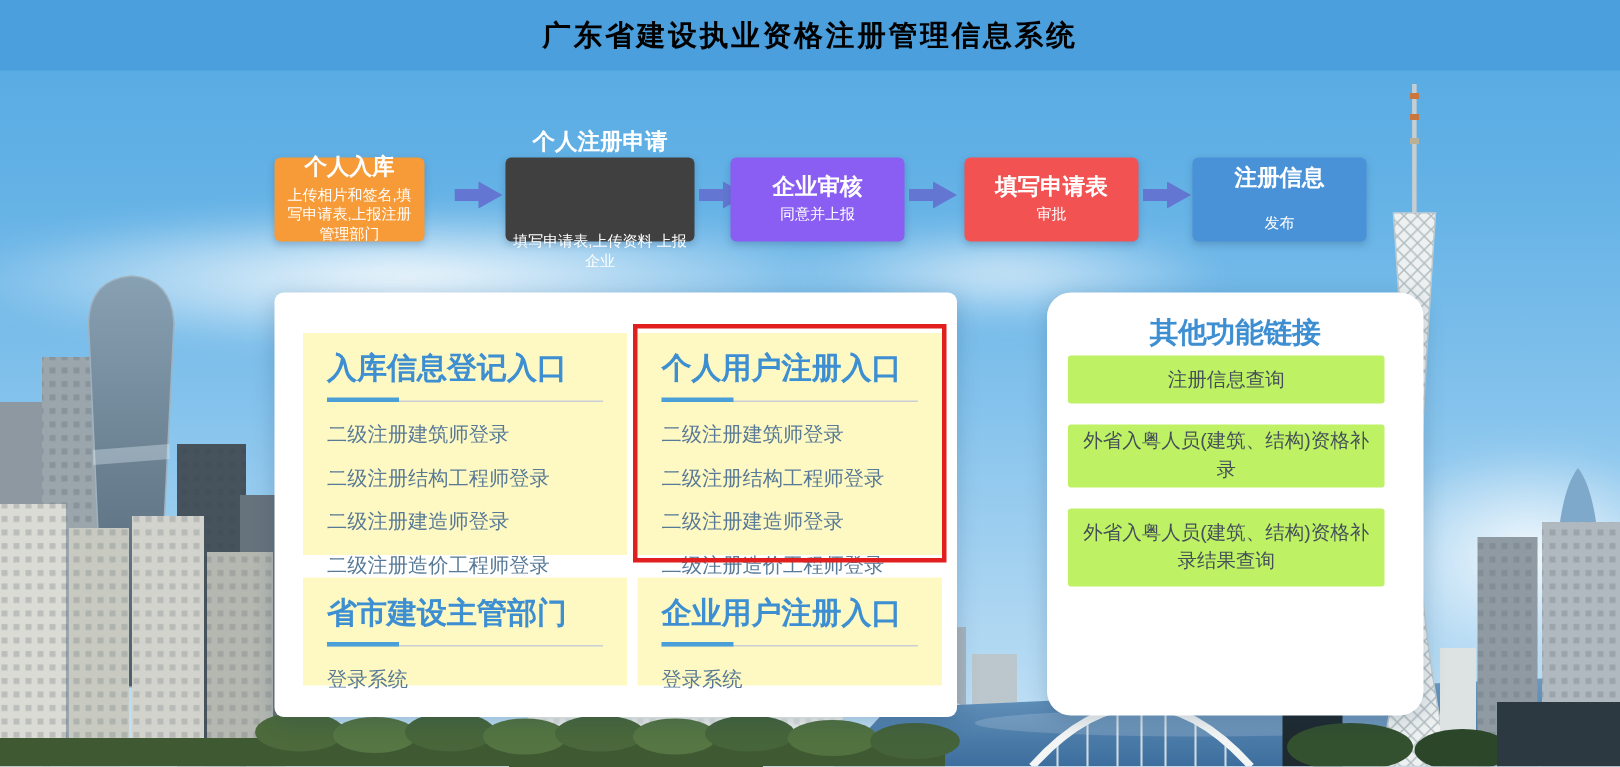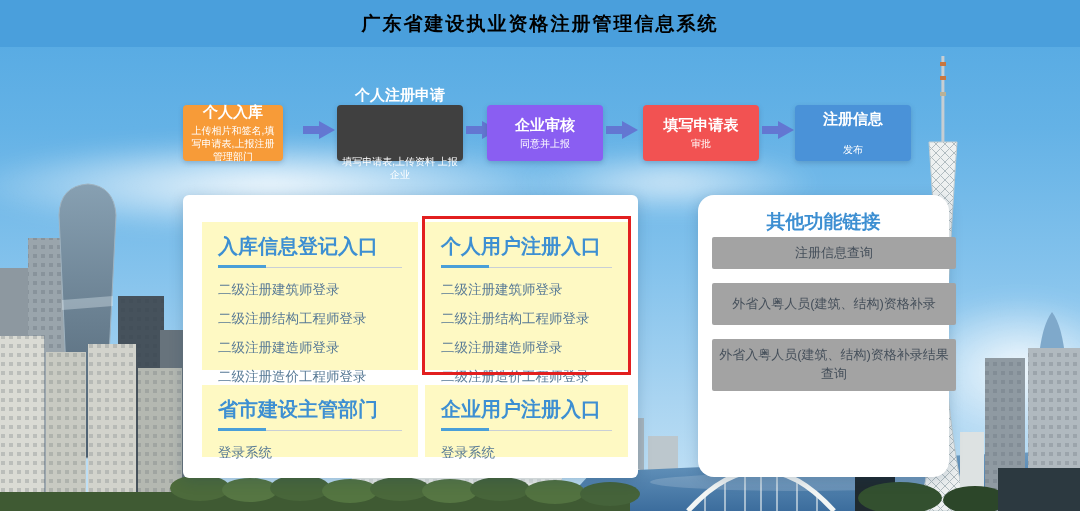--- a/index.html
+++ b/index.html
@@ -43,21 +43,21 @@
   .rule{margin-top:9px;height:0;border-bottom:1px solid #c9cfd6;position:relative;}
   .rule::after{content:"";position:absolute;left:0;top:-2px;width:48px;height:3px;background:#4a9fd8;}
   .link{display:block;margin-top:11px;font-size:13.5px;color:#587a96;text-decoration:none;cursor:pointer;}
   .link:first-of-type{margin-top:13px;}
   .highlight-box{position:absolute;left:239px;top:21px;width:209px;height:159px;box-sizing:border-box;
                  border:3px solid #e21f1f;pointer-events:none;}
   
   .side-panel{position:absolute;left:658px;top:195px;width:251px;height:282px;z-index:5;
               background:#ffffff;border-radius:16px;box-shadow:0 3px 14px rgba(25,60,95,.22);margin-left:40px;}
   .side-title{margin:14px 0 0 0;text-align:center;font-size:19px;font-weight:bold;color:#3d8fd2;}
-  .side-item{position:absolute;left:14px;width:244px;box-sizing:border-box;background:#a3a3a3;
+  .side-item{position:absolute;left:14px;width:211px;box-sizing:border-box;background:#bef264;
              color:#454f5a;font-size:13px;line-height:1.45;border-radius:2px;cursor:pointer;
              display:flex;align-items:center;justify-content:center;text-align:center;
              padding:0 6px;text-decoration:none;}
   .si-0{top:42px;height:32px;}
   .si-1{top:88px;height:42px;}
   .si-2{top:144px;height:52px;}
 </style>
 </head>
 <body>
 

